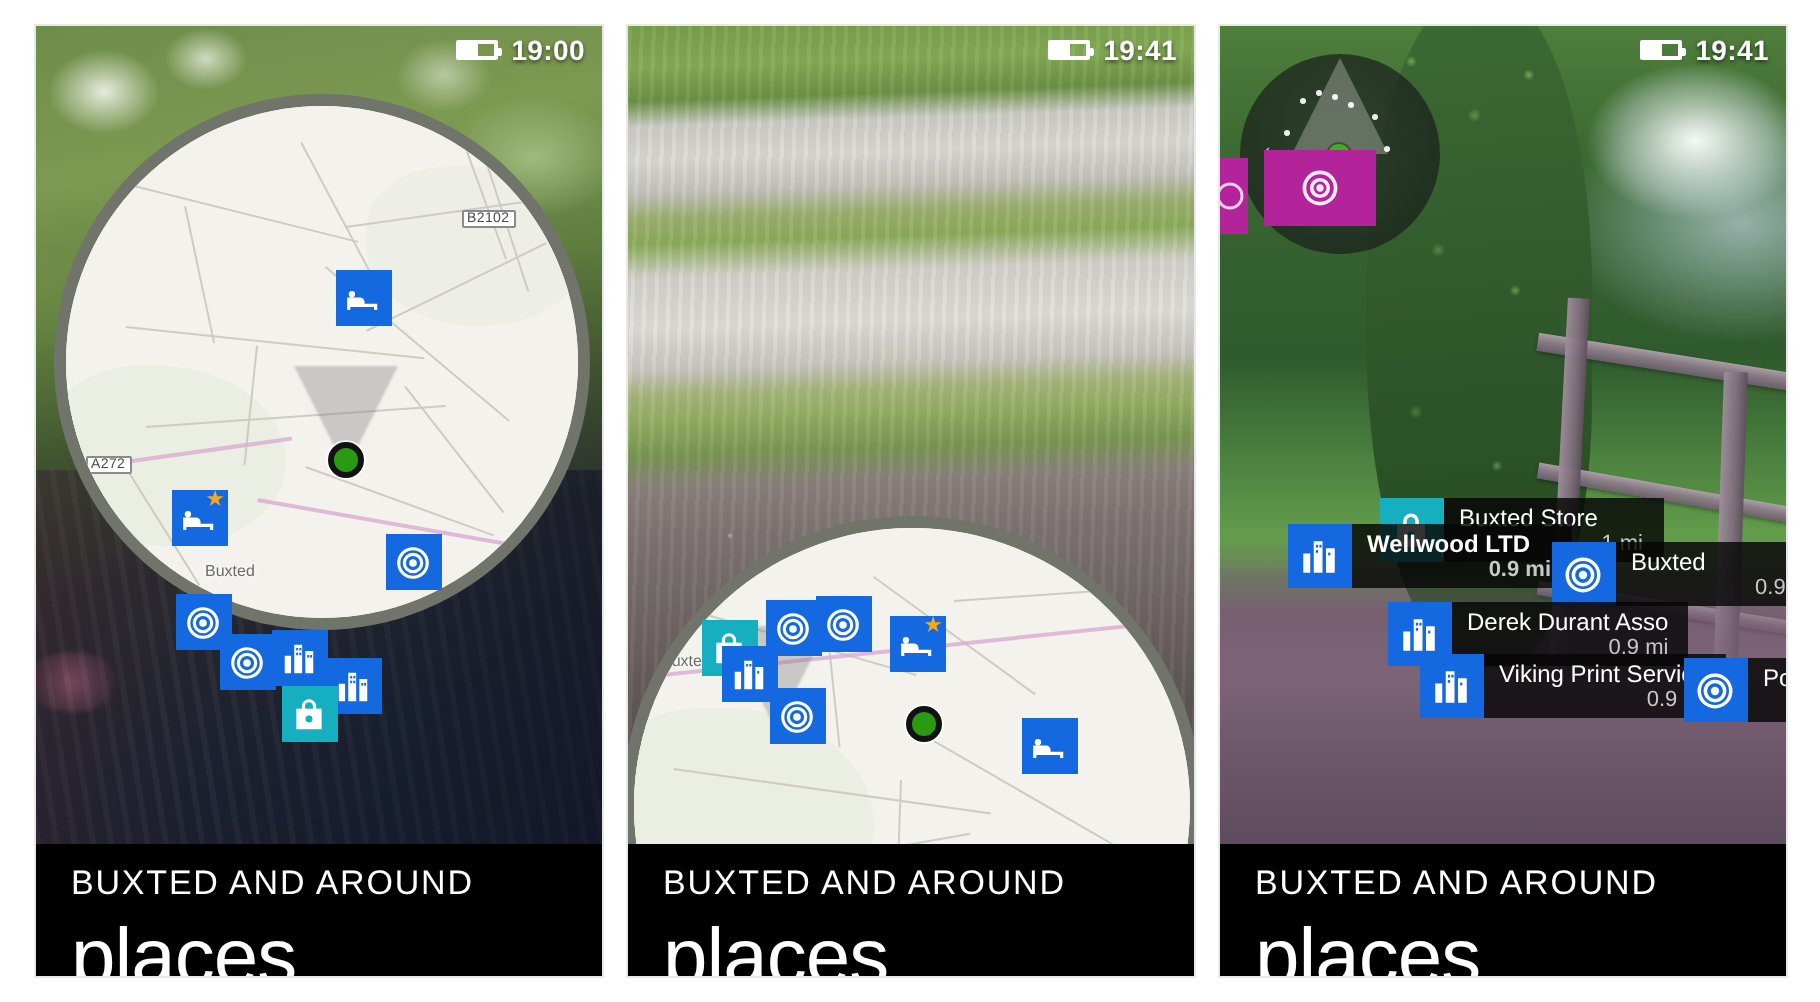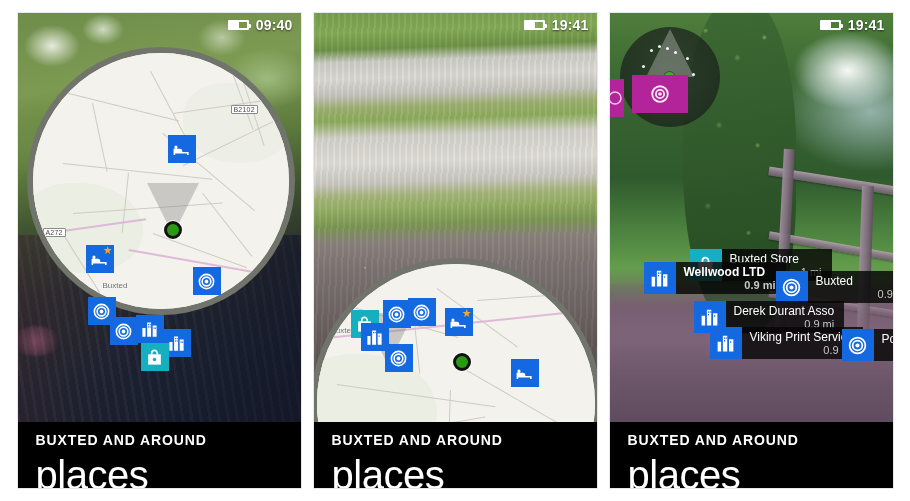--- a/index.html
+++ b/index.html
@@ -272,21 +272,21 @@
   .magenta-tile svg { width: 22px; height: 22px; display: block; opacity: .9; }
   
   .bottom {
     position: absolute; left: 0; right: 0; bottom: 0;
     height: 66px;
     background: #000;
     z-index: 30;
     padding: 10px 18px 0 18px;
   }
   .app-head {
-    color: #fff; font-size: 14px; font-weight: bold;
+    color: #fff; font-size: 17px; font-weight: normal;
     letter-spacing: .9px;
   }
   .page-title {
     color: #fff; font-size: 40px; font-weight: 300;
     line-height: 42px; margin-top: 6px;
     letter-spacing: -.5px;
     font-family: "Liberation Sans", sans-serif;
   }
 </style>
 </head>
@@ -399,21 +399,21 @@
         <svg viewBox="0 0 24 24">
             <path fill="#fff" d="M4 8h16v13H4z"></path>
             <path fill="none" stroke="#fff" stroke-width="2" d="M8.5 9V6.5a3.5 3.5 0 0 1 7 0V9"></path>
             <circle cx="12" cy="14.5" r="2.2" fill="#16afc0"></circle>
           </svg>
       </div>
     </div>
 
     <div class="statusbar">
       <div class="battery"></div>
-      <div class="clock">09:40</div>
+      <div class="clock">19:00</div>
     </div>
 
     <div class="bottom">
       <div class="app-head">BUXTED AND AROUND</div>
       <div class="page-title">places</div>
     </div>
   </div>
 
   <div class="phone">
     <div class="viewfinder">

